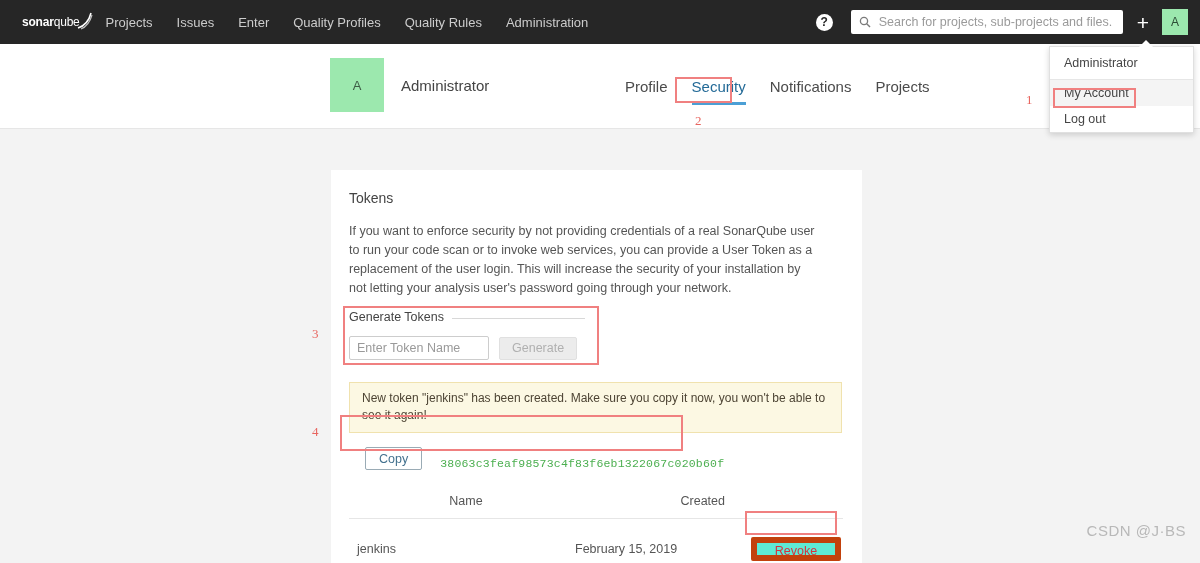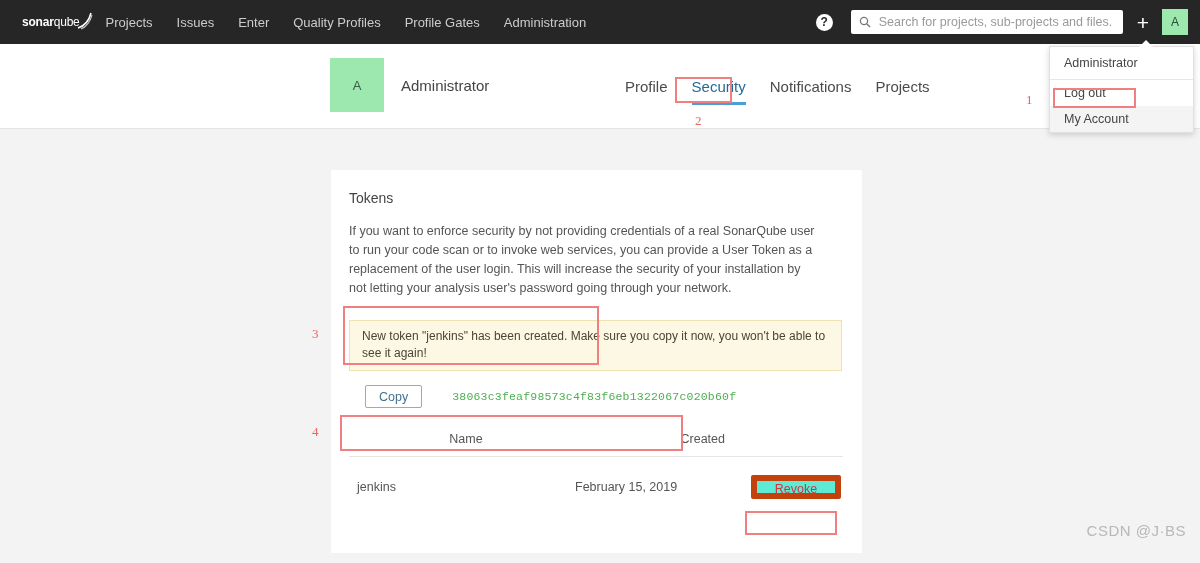--- a/index.html
+++ b/index.html
@@ -290,23 +290,22 @@
     padding: 7px 10px 8px 12px;
     font-size: 12px;
     line-height: 17px;
     color: #4d4434;
   }
 
   
   .token-row {
     margin-top: 10px;
     display: flex;
-    align-items: center;
+    align-items: flex-end;
     padding: 4px 0 4px 16px;
-    gap: 12px;
   }
   .copy-btn {
     height: 23px;
     padding: 0 13px;
     background: #fff;
     border: 1px solid #9aabb5;
     border-radius: 2px;
     color: #43718e;
     font-family: "Liberation Sans", sans-serif;
     font-size: 12.5px;
@@ -401,59 +400,66 @@
       <path d="M2 16 C 8 14, 13 9, 15 1" stroke="#ffffff" stroke-width="1.6" fill="none"></path>
       <path d="M5 17 C 10 15, 14 10, 16 3" stroke="#ffffff" stroke-width="1.2" fill="none" opacity="0.7"></path>
     </svg>
   </div>
 
   <div class="nav-links">
     <a class="nav-link">Projects</a>
     <a class="nav-link">Issues</a>
     <a class="nav-link">Enter</a>
     <a class="nav-link">Quality Profiles</a>
-    <a class="nav-link">Profile Gates</a>
+    <a class="nav-link">Quality Rules</a>
     <a class="nav-link">Administration</a>
   </div>
 
   <div class="nav-right">
     <div class="help-icon">?</div>
     <div class="searchbox">
       <svg width="12" height="12" viewBox="0 0 12 12">
         <circle cx="5" cy="5" r="3.6" stroke="#7a7a7a" stroke-width="1.3" fill="none"></circle>
         <line x1="7.7" y1="7.7" x2="11" y2="11" stroke="#7a7a7a" stroke-width="1.4"></line>
       </svg>
       <input class="search-input" type="text" placeholder="Search for projects, sub-projects and files..." style="">
     </div>
     <div class="plus-btn">+</div>
     <div class="avatar-nav">A</div>
   </div>
 </div>
 
 <div class="dropdown">
   <div class="dd-header">Administrator</div>
+  <div class="dd-item highlighted">My Account</div>
   <div class="dd-item">Log out</div>
-  <div class="dd-item highlighted">My Account</div>
 </div>
 
 <div class="profile-band">
   <div class="avatar-large">A</div>
   <div class="profile-name">Administrator</div>
   <div class="profile-tabs">
     <div class="ptab">Profile</div>
     <div class="ptab active">Security</div>
     <div class="ptab">Notifications</div>
     <div class="ptab">Projects</div>
   </div>
 </div>
 
 <div class="card">
   <h2 class="card-title">Tokens</h2>
   <p class="card-desc">If you want to enforce security by not providing credentials of a real SonarQube user to run your code scan or to invoke web services, you can provide a User Token as a replacement of the user login. This will increase the security of your installation by not letting your analysis user's password going through your network.</p>
 
+  <fieldset class="gen-fieldset">
+    <div class="gen-legend">Generate Tokens</div>
+    <div class="gen-row">
+      <input class="token-name-input" type="text" placeholder="Enter Token Name" style="">
+      <button class="generate-btn">Generate</button>
+    </div>
+  </fieldset>
 
   <div class="alert">New token "jenkins" has been created. Make sure you copy it now, you won't be able to see it again!</div>
 
   <div class="token-row">
     <button class="copy-btn">Copy</button>
     <span class="token-value">38063c3feaf98573c4f83f6eb1322067c020b60f</span>
   </div>
 
   <table class="tokens-table">
     <thead>

